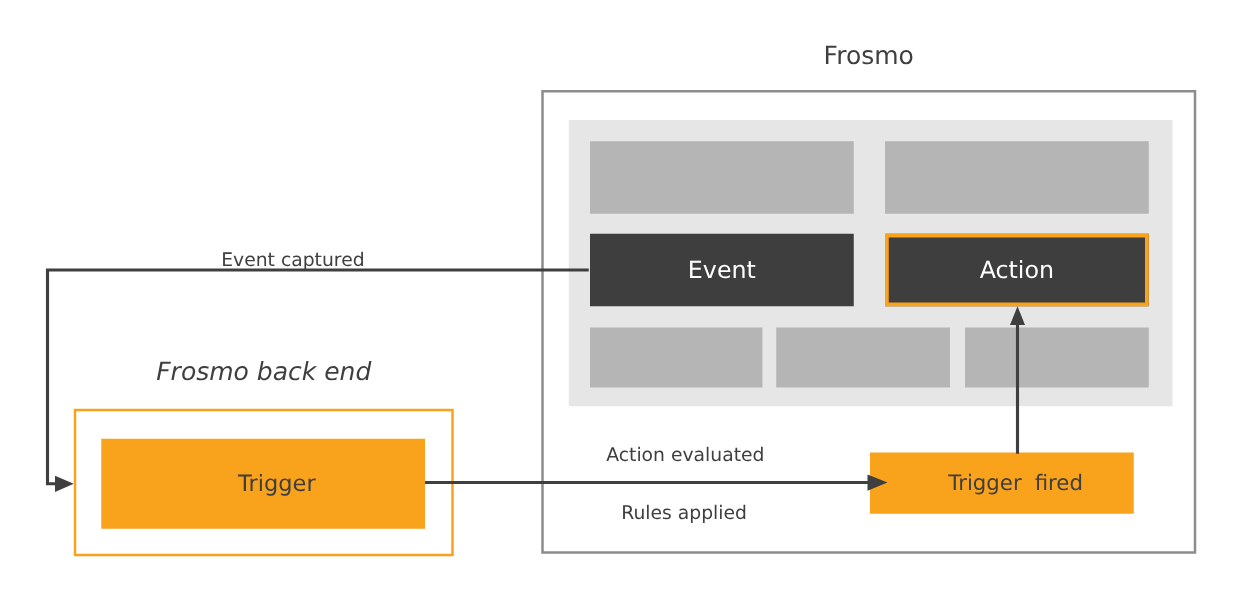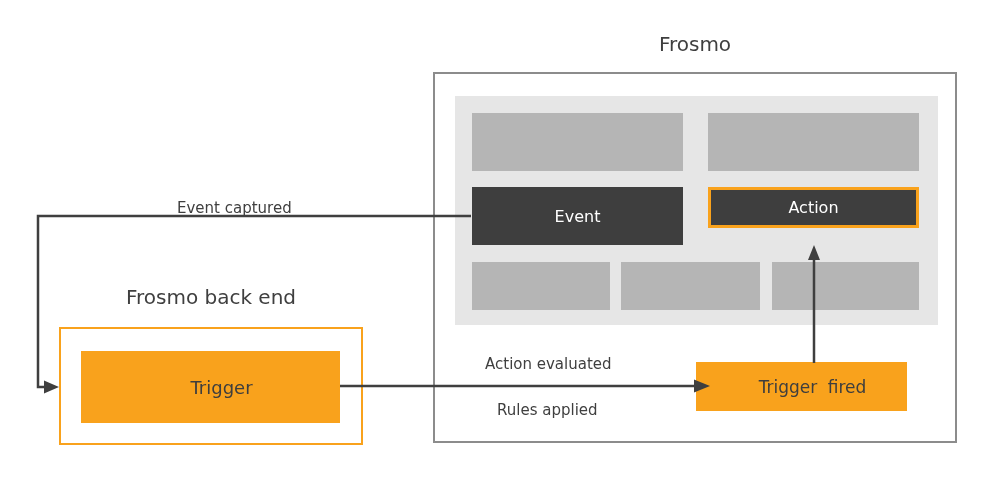--- a/index.html
+++ b/index.html
@@ -22,44 +22,44 @@
     color: var(--text-dark);
     overflow: hidden;
   }
   .abs { position: absolute; box-sizing: border-box; }
   .title {
     text-align: center;
     font-size: 20px;
     color: var(--text-dark);
   }
   .website-title { left: 433px; top: 32px; width: 524px; }
-  .backend-title { left: 59px; top: 285px; width: 304px; }
+  .backend-title { left: 59px; top: 285px; width: 304px; font-style: italic; }
   .website-box {
     left: 433px; top: 72px; width: 524px; height: 371px;
     border: 2px solid var(--border-gray);
     background: var(--white);
   }
   .panel {
     left: 455px; top: 96px; width: 483px; height: 229px;
     background: var(--panel-gray);
   }
   .block { background: var(--block-gray); }
   .r1c1 { left: 472px; top: 113px; width: 211px; height: 58px; }
   .r1c2 { left: 708px; top: 113px; width: 211px; height: 58px; }
   .r3c1 { left: 472px; top: 262px; width: 138px; height: 48px; }
   .r3c2 { left: 621px; top: 262px; width: 139px; height: 48px; }
   .r3c3 { left: 772px; top: 262px; width: 147px; height: 48px; }
   .darkbox {
     background: var(--dark);
     color: var(--white);
     display: flex; align-items: center; justify-content: center;
-    font-size: 16px;
+    font-size: 19px;
   }
   .event-box  { left: 472px; top: 187px; width: 211px; height: 58px; }
-  .action-box { left: 708px; top: 187px; width: 211px; height: 41px;
+  .action-box { left: 708px; top: 187px; width: 211px; height: 58px;
                 border: 3px solid var(--orange); }
   .orangebox {
     background: var(--orange);
     color: var(--dark);
     display: flex; align-items: center; justify-content: center; padding-left: 22px;
   }
   .trigger-fired-box { left: 696px; top: 362px; width: 211px; height: 49px;
                        font-size: 17px; word-spacing: 5px; }
   .frosmo-box {
     left: 59px; top: 327px; width: 304px; height: 118px;

